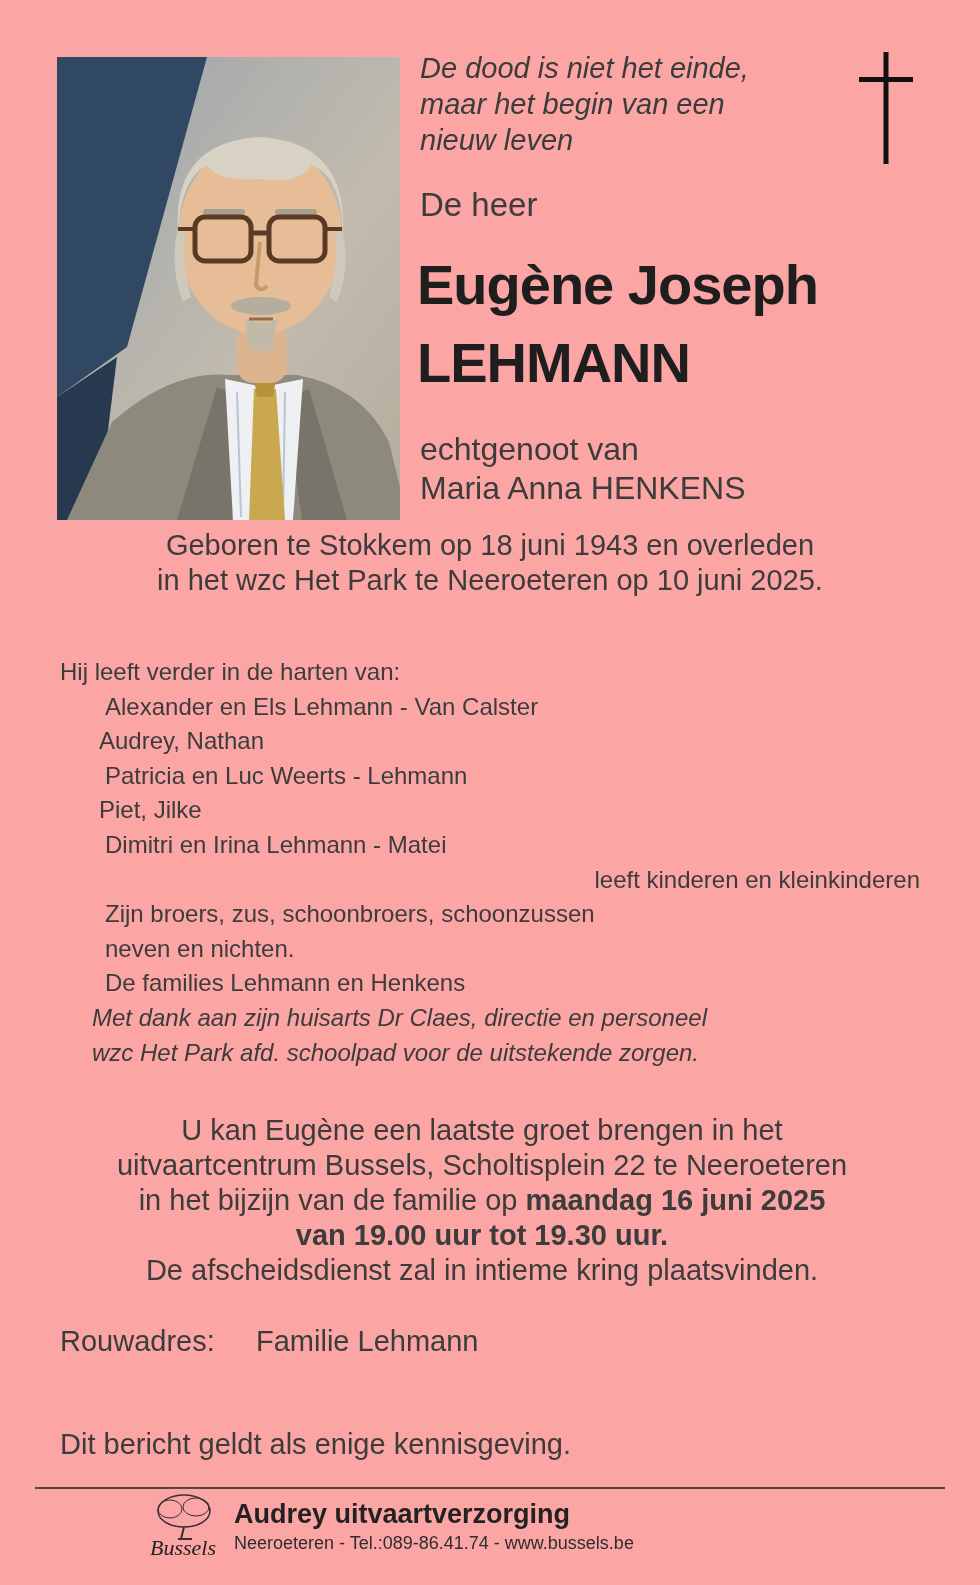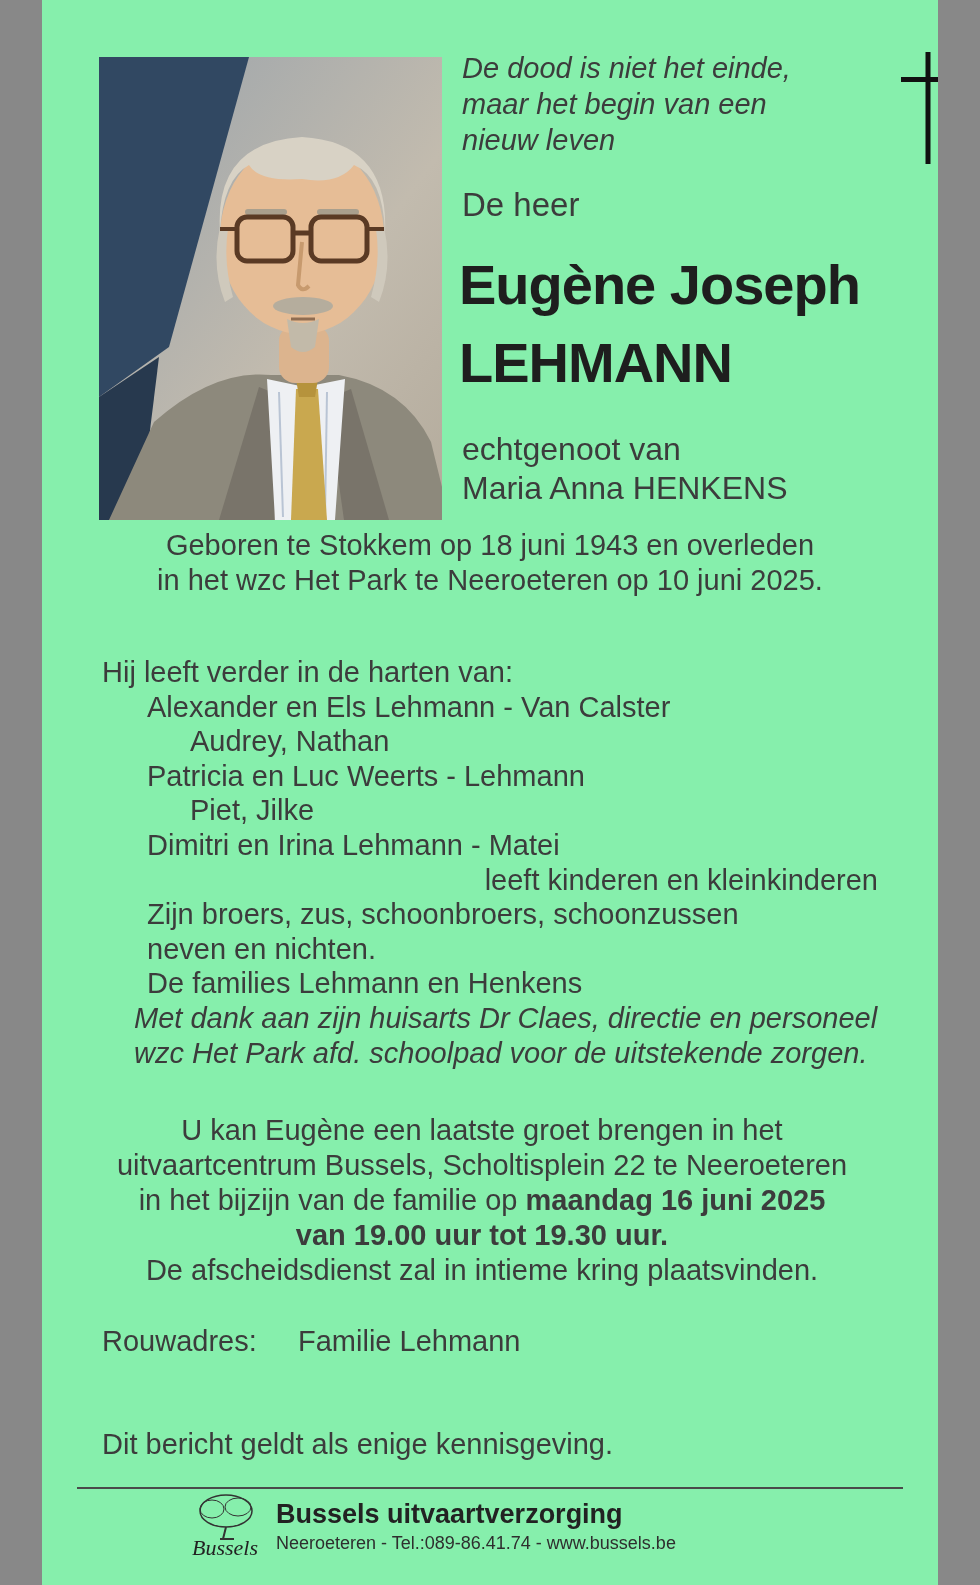--- a/index.html
+++ b/index.html
@@ -1,42 +1,42 @@
 <!DOCTYPE html>
 <html style="--ink: #3c3c3c; --name_ink: #1e1e1e; --cross_ink: #111111; --tie_gold: #c9a84f;"><head>
 <meta charset="utf-8">
 <style>
   * { margin:0; padding:0; box-sizing:border-box; }
   html,body { background:#888; }
   .page {
-    position:relative; width:896px; height:1585px; margin:0 auto;
-    background:#86efac; overflow:hidden;
+    position:relative; width:980px; height:1585px; margin:0 auto;
+    background:#fca5a5; overflow:hidden;
     font-family:"Liberation Sans","DejaVu Sans",sans-serif;
     color:var(--ink,#3c3c3c);
   }
   
   .portrait { position:absolute; left:57px; top:57px; width:343px; height:463px; overflow:hidden; }
   .portrait svg { display:block; width:100%; height:100%; }
   .cross { position:absolute; left:850px; top:50px; width:72px; height:118px; }
   .quote {
     position:absolute; left:420px; top:50px; width:420px;
     font-style:italic; font-size:29px; line-height:36px; color:var(--ink,#3c3c3c);
   }
   .salutation { position:absolute; left:420px; top:186px; font-size:33px; }
   .name-block {
     position:absolute; left:417px; top:246px; width:540px;
     font-size:56px; font-weight:bold; letter-spacing:-1px; line-height:78px;
     color:var(--name_ink,#1e1e1e);
   }
   .spouse-block { position:absolute; left:420px; top:430px; font-size:32px; line-height:39px; }
   
   .dates { position:absolute; left:40px; right:40px; top:528px; text-align:center; font-size:29px; line-height:35px; }
-  .survivors { position:absolute; left:60px; right:60px; top:655px; font-size:29px; line-height:34.6px; }
+  .survivors { position:absolute; left:60px; right:60px; top:655px; font-size:24px; line-height:34.6px; }
   .survivors .ind1 { margin-left:45px; }
-  .survivors .ind2 { margin-left:88px; }
+  .survivors .ind2 { margin-left:39px; }
   .survivors .right { text-align:right; }
   .survivors .thanks { margin-left:32px; font-style:italic; }
   .visitation { position:absolute; left:24px; right:40px; top:1113px; text-align:center; font-size:29px; line-height:35px; }
   .visitation b { font-weight:bold; }
   .rouwadres { position:absolute; left:60px; right:60px; top:1322px; font-size:29px; line-height:38px; display:flex; }
   .rouwadres .label { width:196px; flex:none; }
   .notice { position:absolute; left:60px; top:1428px; font-size:29px; }
   
   .footer-divider { position:absolute; left:35px; right:35px; top:1487px; border-top:2px solid #4a4a4a; }
   .footer { position:absolute; left:140px; top:1491px; display:flex; align-items:center; }
@@ -163,18 +163,18 @@
     <div class="logo">
       <svg viewBox="0 0 88 70">
         <ellipse cx="44" cy="20" rx="26" ry="16" fill="none" stroke="#333" stroke-width="1.5"></ellipse>
         <ellipse cx="30" cy="18" rx="12" ry="9" fill="none" stroke="#333" stroke-width="1"></ellipse>
         <ellipse cx="56" cy="16" rx="13" ry="9" fill="none" stroke="#333" stroke-width="1"></ellipse>
         <path d="M44,36 L41,48 M38,48 L52,48" stroke="#333" stroke-width="2" fill="none"></path>
         <text x="10" y="64" font-family="Liberation Serif, serif" font-style="italic" font-size="22" fill="#222">Bussels</text>
       </svg>
     </div>
     <div>
-      <div class="company">Bussels uitvaartverzorging</div>
+      <div class="company">Audrey uitvaartverzorging</div>
       <div class="contact">Neeroeteren - Tel.:089-86.41.74 - www.bussels.be</div>
     </div>
   </div>
 
 </div>
 
 </body></html>

